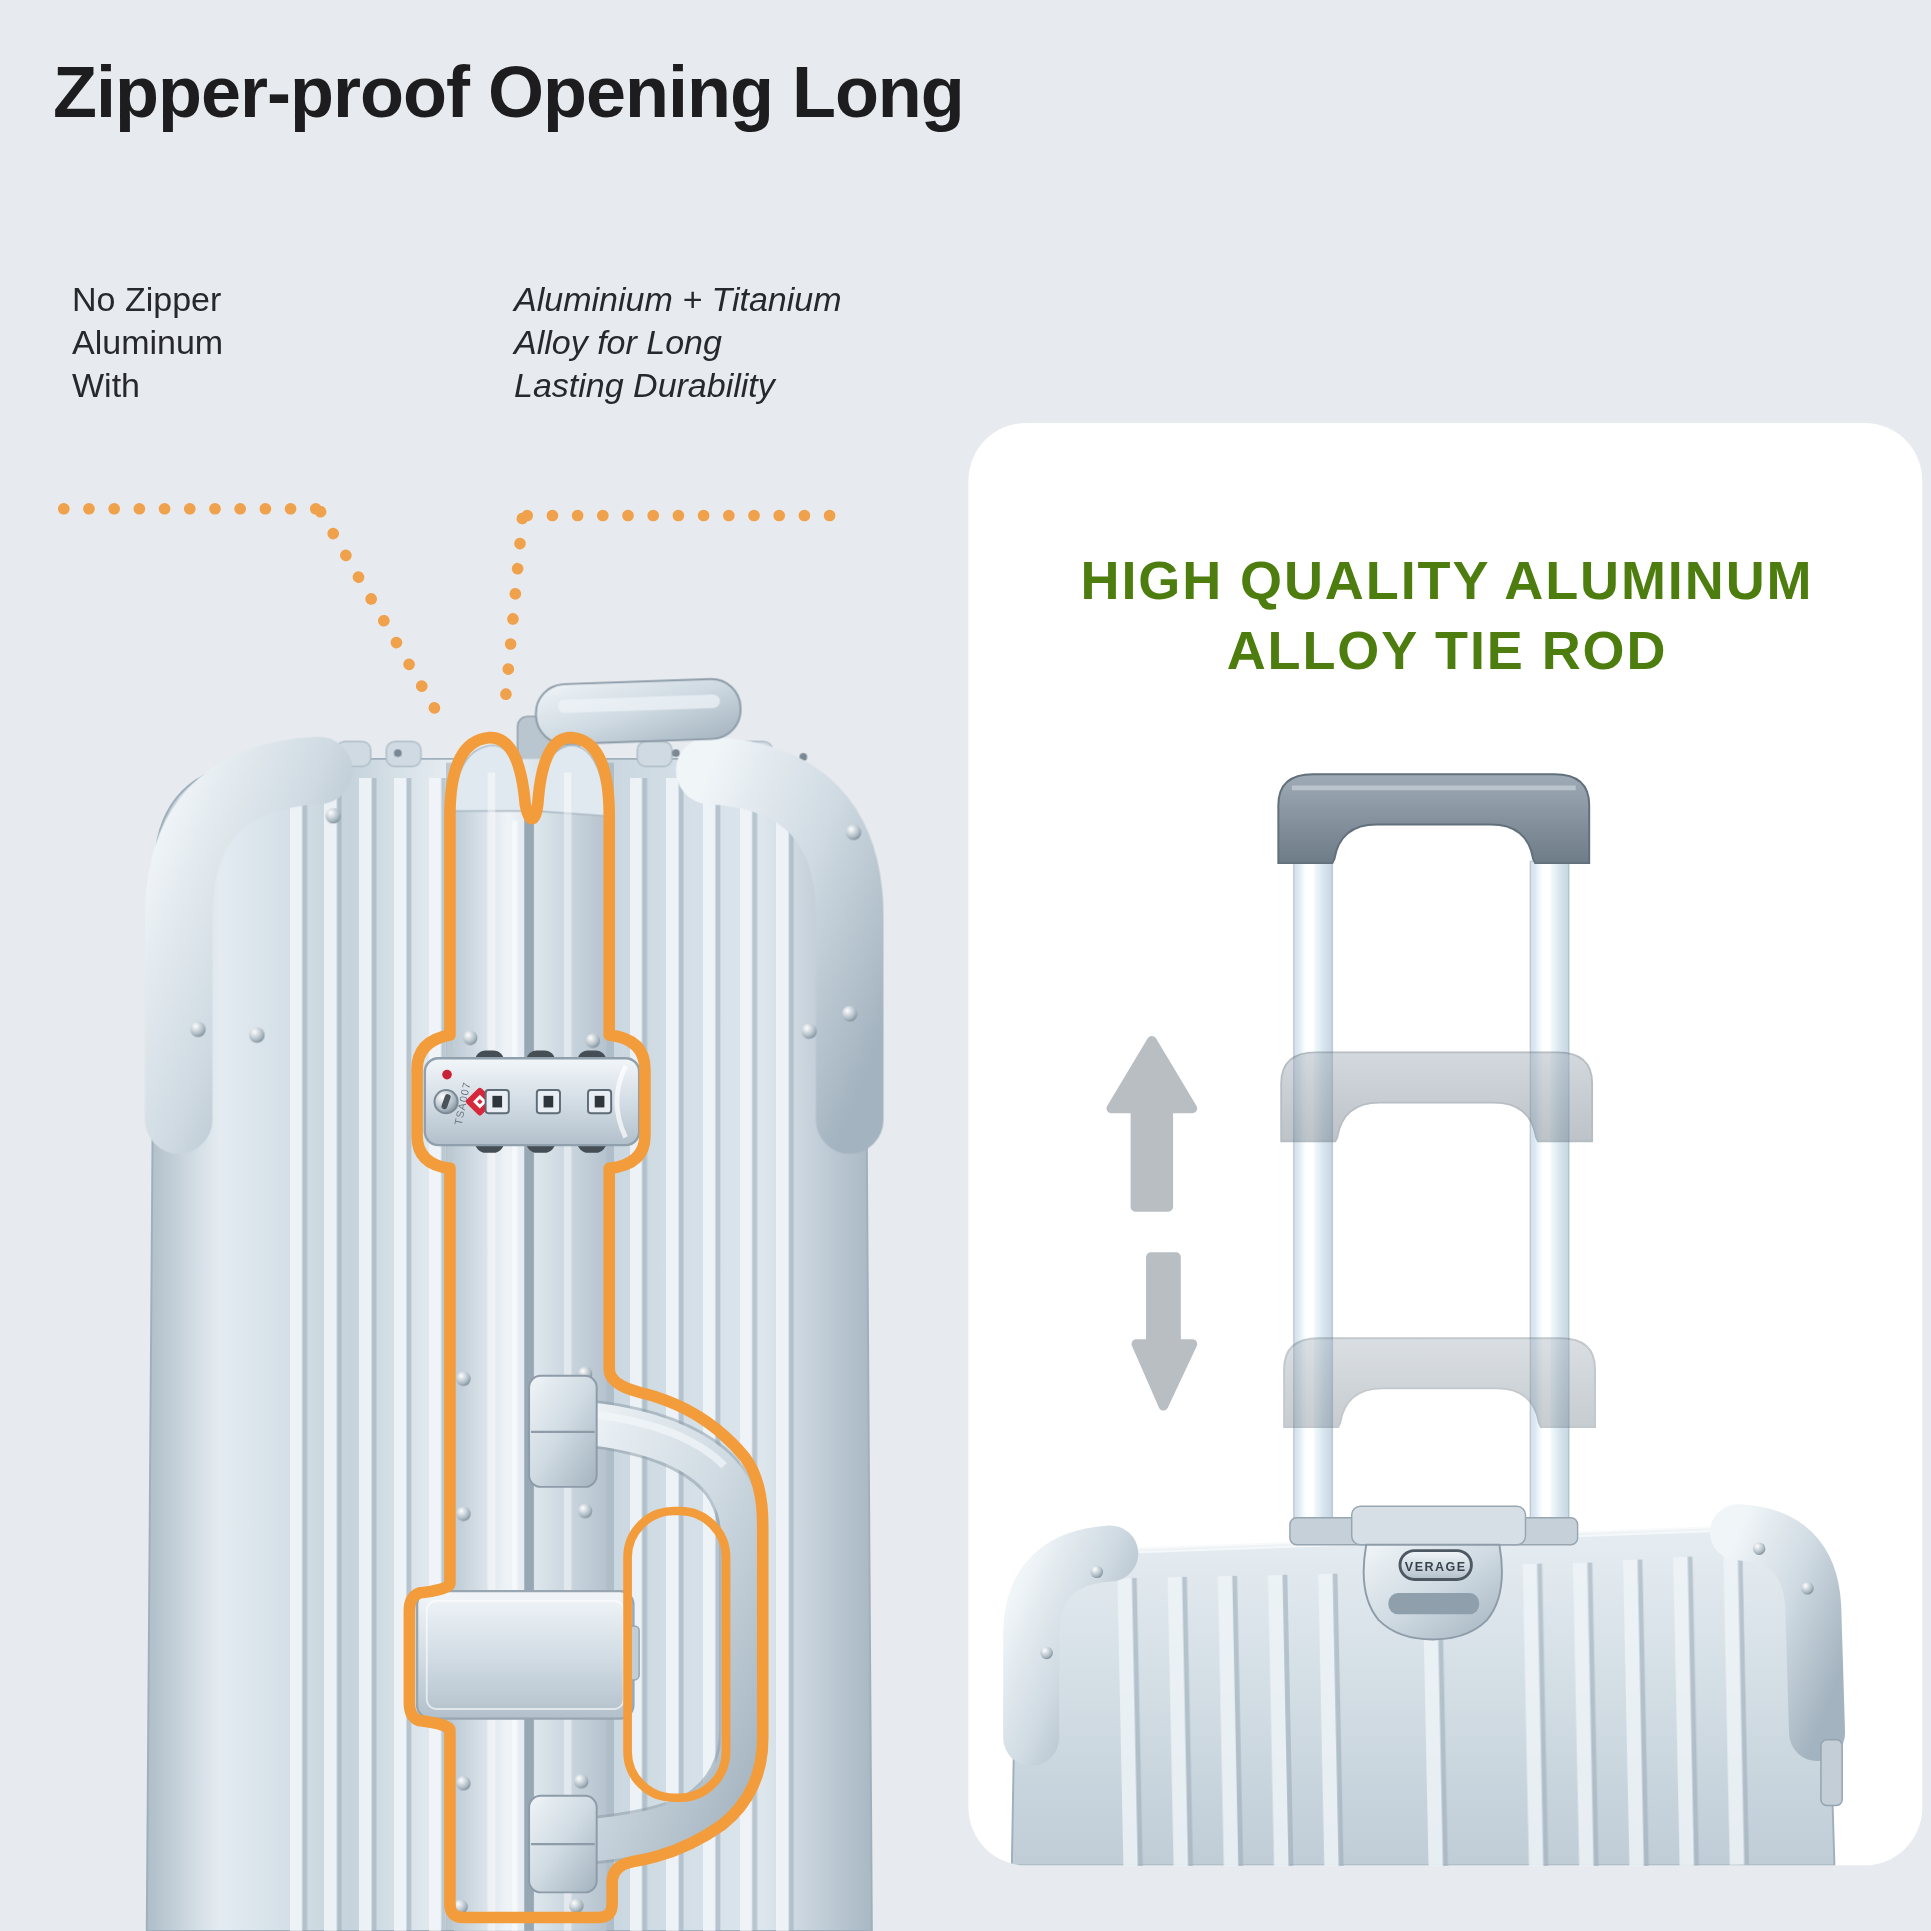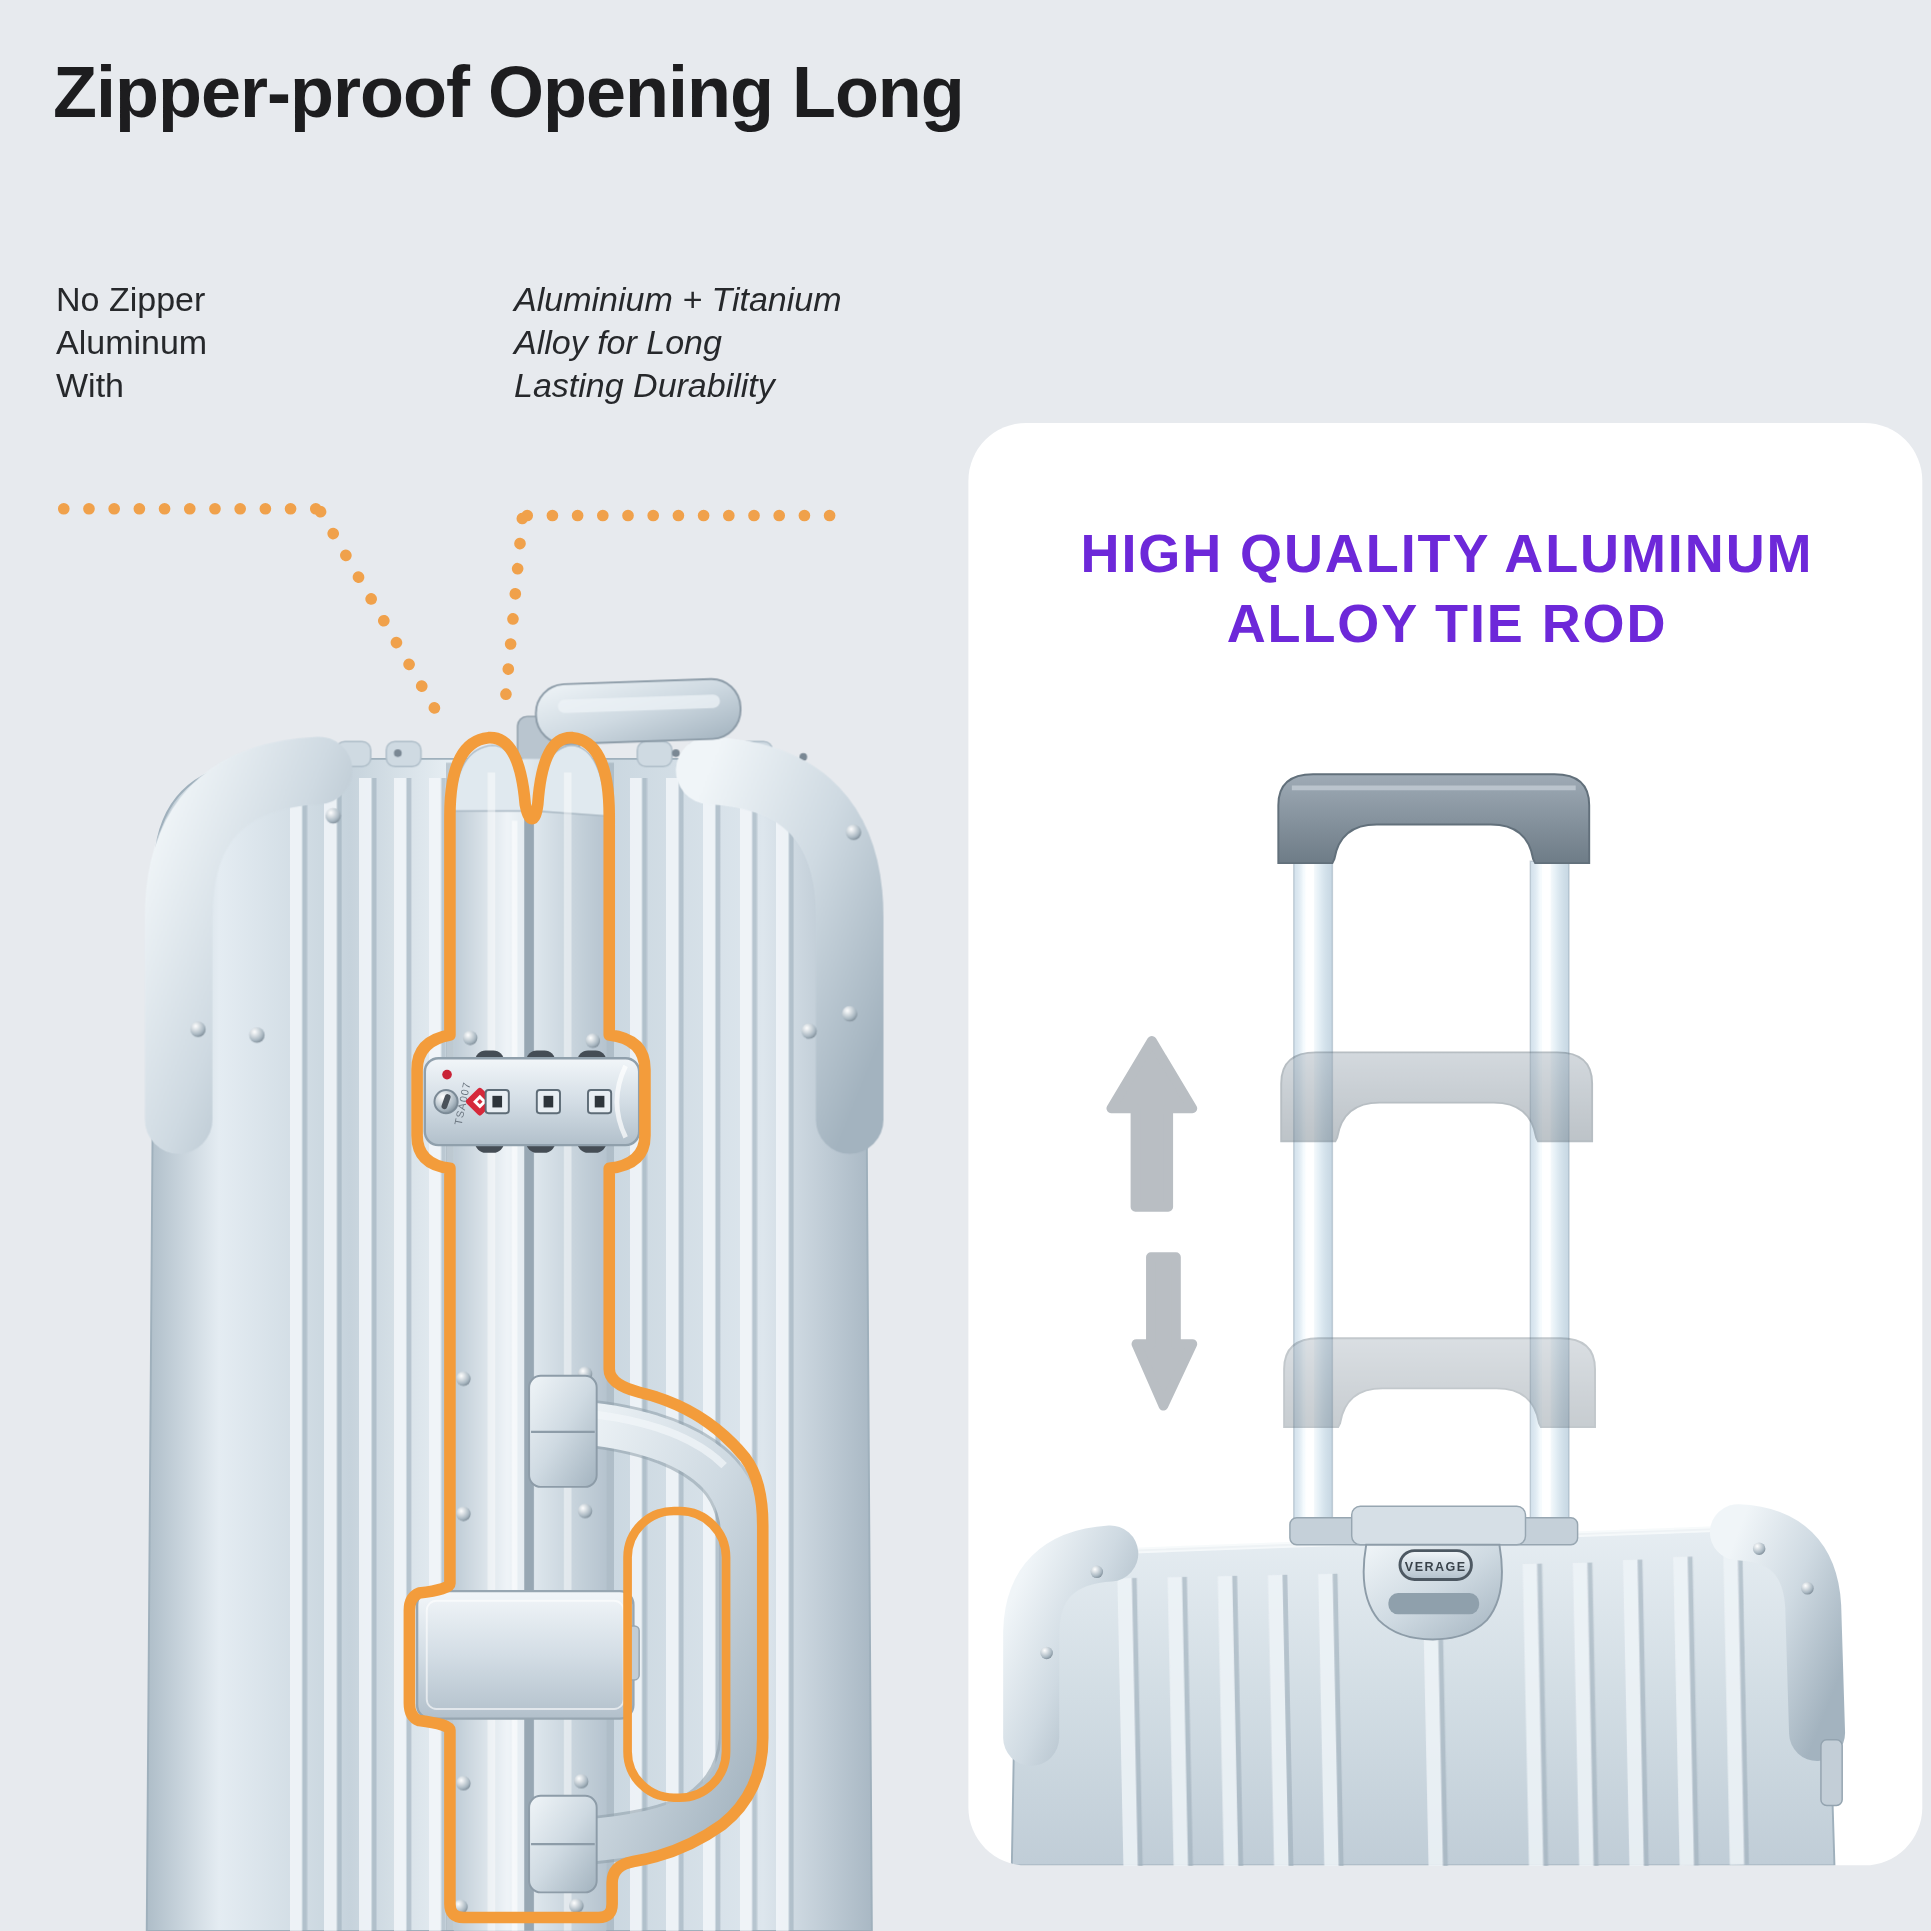--- a/index.html
+++ b/index.html
@@ -26,32 +26,32 @@
     color: #1d1d1f;
   }
   .callout {
     position: absolute;
     top: 278px;
     font-size: 34px;
     line-height: 43px;
     font-weight: 400;
     color: #26282b;
   }
-  .callout-left  { left: 56px; }
+  .callout-left  { left: 72px; }
   .callout-right { left: 514px; font-style: italic; }
   .panel-heading {
     position: absolute;
-    left: 973px; top: 518px;
+    left: 973px; top: 545px;
     width: 948px;
     text-align: center;
     font-size: 54px;
     line-height: 70px;
     font-weight: 700;
     letter-spacing: 1.9px;
-    color: #6d28d9;
+    color: #4d7c0f;
   }
 </style>
 </head>
 <body>
 
 <div class="page">
 
   <svg class="art" viewBox="0 0 2000 2000" aria-hidden="true">
     <defs>
       <linearGradient id="bodyGrad" x1="0" y1="0" x2="1" y2="0">

